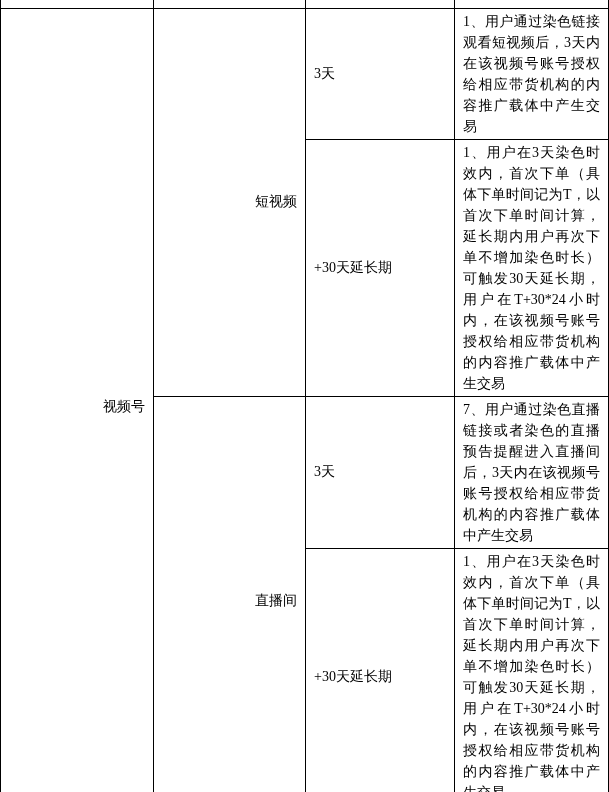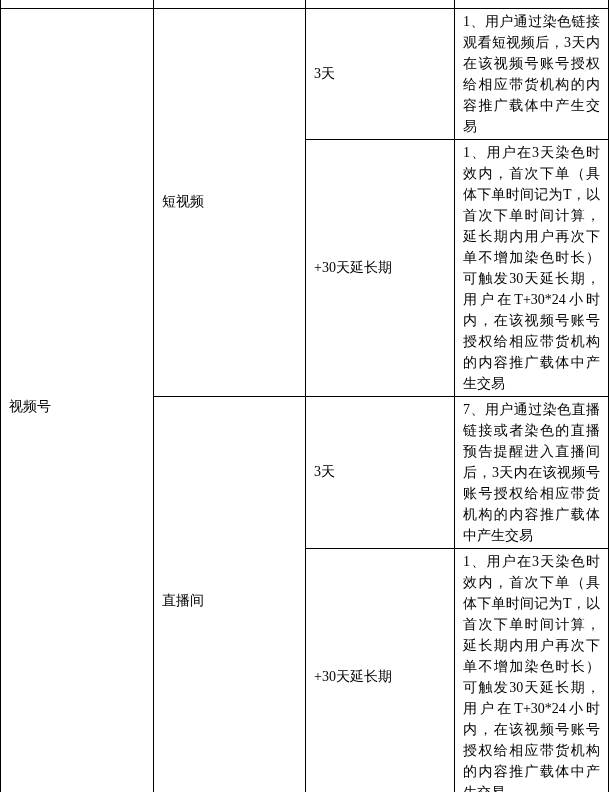--- a/index.html
+++ b/index.html
@@ -26,20 +26,21 @@
     font-size: 14px;
     color: #000000;
     vertical-align: middle;
     overflow: hidden;
     word-break: break-all;
   }
   tr.sliver-top td { border-top: none; }
   td.label {
     padding-left: 10px;
     line-height: 18px;
+    text-align: right;
   }
   td.period-cell {
     padding-left: 8px;
     line-height: 18px;
   }
   td.desc {
     line-height: 21px;
     text-align: justify;
     padding: 8px 7px 8px 8px;
   }

